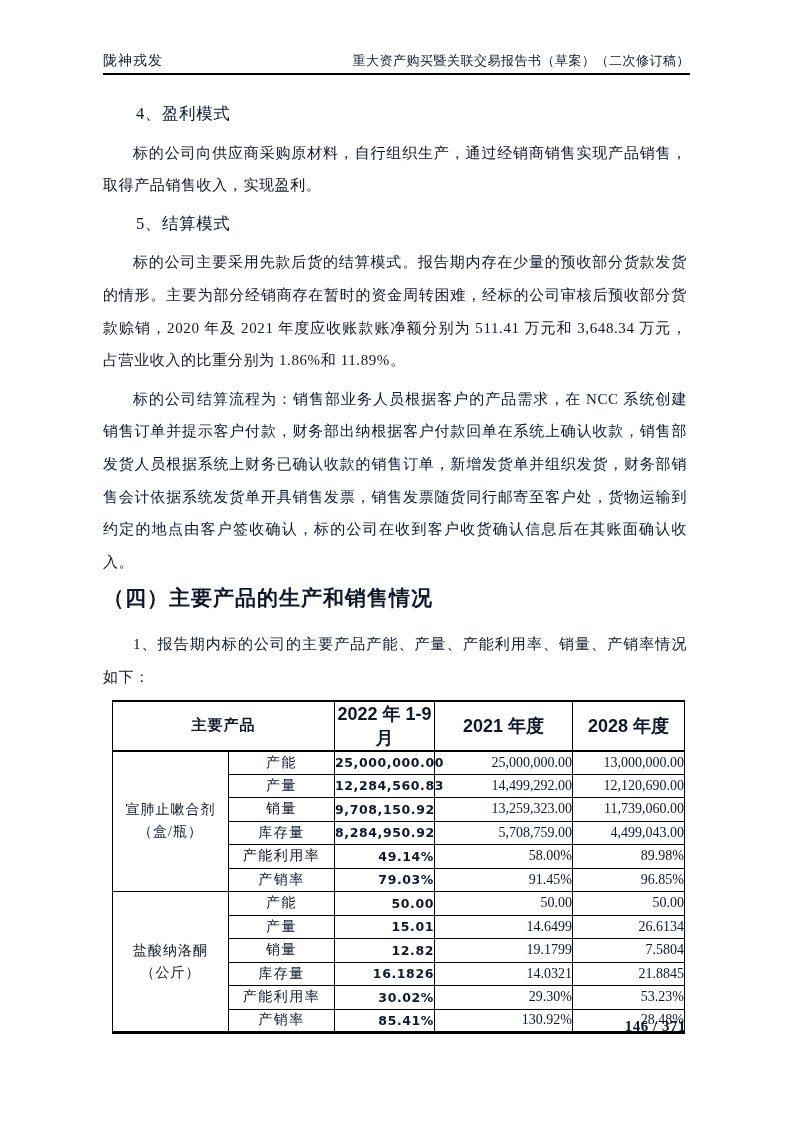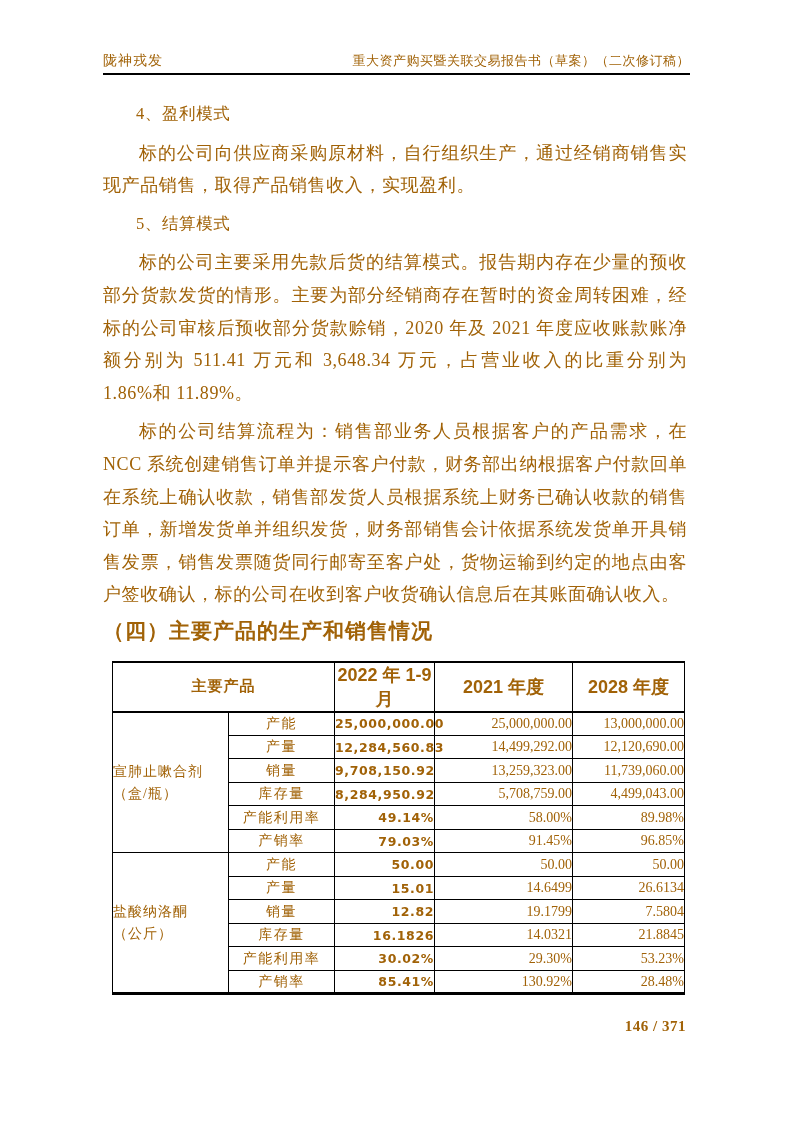--- a/index.html
+++ b/index.html
@@ -1,41 +1,41 @@
 <!DOCTYPE html>
 <html lang="zh"><head>
 <meta charset="utf-8">
 <style>
   html,body { margin:0; padding:0; background:#fff; }
   .page {
     position:relative;
     width:793px; height:1122px;
     background:#ffffff;
-    color:#a16207;
+    color:#0f172a;
     font-family:"Liberation Serif", serif;
     overflow:hidden;
   }
   
   .page-header {
     position:absolute; top:52px; left:103px; width:587px;
     display:flex; justify-content:space-between; align-items:flex-end;
     border-bottom:2px solid #000;
     padding-bottom:3px;
   }
   .hdr-left  { font-size:14px; letter-spacing:1px; }
   .hdr-right { font-size:13px; letter-spacing:0.5px; }
 
   
   .content { position:absolute; top:98px; left:103px; width:587px; }
   .sub-title {
     font-size:16.5px; line-height:32.6px; margin:0 0 6px 0;
     text-indent:2em; letter-spacing:0.6px;
   }
   .body-p {
-    font-size:18px; line-height:32.6px; margin:0 3px 6px 0;
+    font-size:15px; line-height:32.6px; margin:0 3px 6px 0;
     text-indent:2em; text-align:justify; letter-spacing:0.6px;
   }
   .sec-heading {
     font-family:"Liberation Sans", sans-serif;
     font-size:21px; font-weight:bold;
     margin:6px 0 16px 0; letter-spacing:1px;
   }
 
   
   .data-table {
@@ -48,21 +48,21 @@
   .data-table thead tr { height:25px; border-bottom:2.5px solid #000; }
   .data-table tbody tr { height:23.5px; }
   .th-product {
     font-family:"Liberation Sans", sans-serif;
     font-size:15px; font-weight:bold; text-align:center; letter-spacing:1px;
   }
   .th-year {
     font-family:"Liberation Sans", sans-serif;
     font-size:18px; font-weight:bold; text-align:center;
   }
-  .td-product { font-size:14px; line-height:22px; letter-spacing:1px; }
+  .td-product { text-align:center; font-size:14px; line-height:22px; letter-spacing:1px; }
   .prod-name, .prod-unit { display:block; }
   .td-metric { text-align:center; font-size:14px; letter-spacing:1.5px; }
   .td-v { text-align:right; padding-right:10px; font-size:14px; }
   .td-2022 {
     font-family:"DejaVu Sans", sans-serif;
     font-weight:bold; font-size:12.5px; letter-spacing:0.6px;
   }
 
   
   .page-footer {
@@ -82,20 +82,21 @@
 
   <div class="content">
     <p class="sub-title">4、盈利模式</p>
     <p class="body-p">标的公司向供应商采购原材料，自行组织生产，通过经销商销售实现产品销售，取得产品销售收入，实现盈利。</p>
 
     <p class="sub-title">5、结算模式</p>
     <p class="body-p">标的公司主要采用先款后货的结算模式。报告期内存在少量的预收部分货款发货的情形。主要为部分经销商存在暂时的资金周转困难，经标的公司审核后预收部分货款赊销，2020 年及 2021 年度应收账款账净额分别为 511.41 万元和 3,648.34 万元，占营业收入的比重分别为 1.86%和 11.89%。</p>
     <p class="body-p">标的公司结算流程为：销售部业务人员根据客户的产品需求，在 NCC 系统创建销售订单并提示客户付款，财务部出纳根据客户付款回单在系统上确认收款，销售部发货人员根据系统上财务已确认收款的销售订单，新增发货单并组织发货，财务部销售会计依据系统发货单开具销售发票，销售发票随货同行邮寄至客户处，货物运输到约定的地点由客户签收确认，标的公司在收到客户收货确认信息后在其账面确认收入。</p>
 
     <h2 class="sec-heading">（四）主要产品的生产和销售情况</h2>
+    <p class="body-p">1、报告期内标的公司的主要产品产能、产量、产能利用率、销量、产销率情况如下：</p>
 
     <table class="data-table">
       <colgroup>
         <col style="width:116px">
         <col style="width:106px">
         <col style="width:100px">
         <col style="width:138px">
         <col style="width:112px">
       </colgroup>
       <thead>

